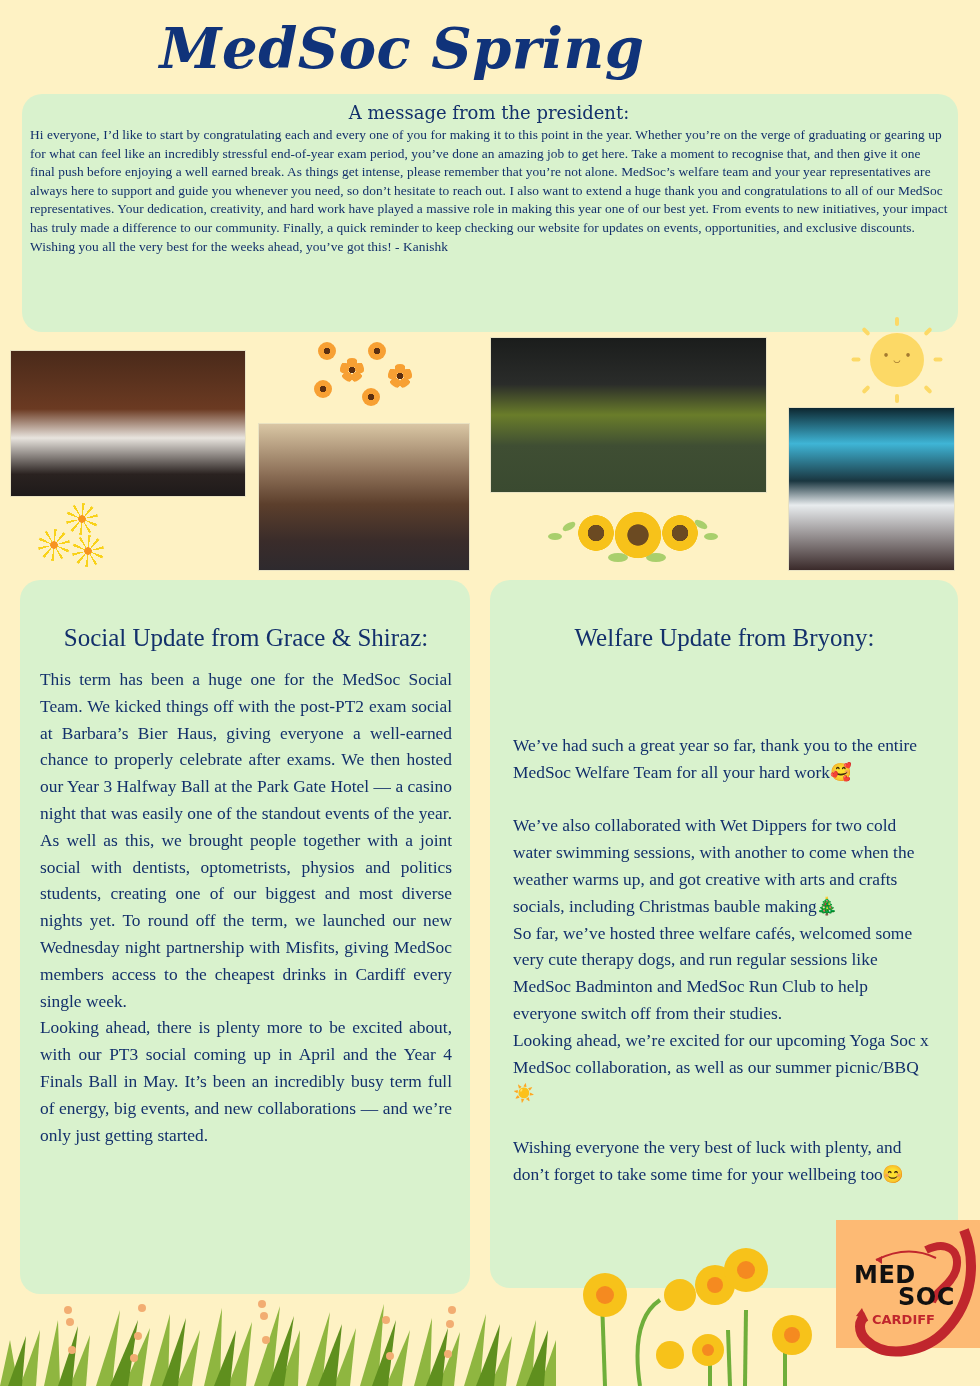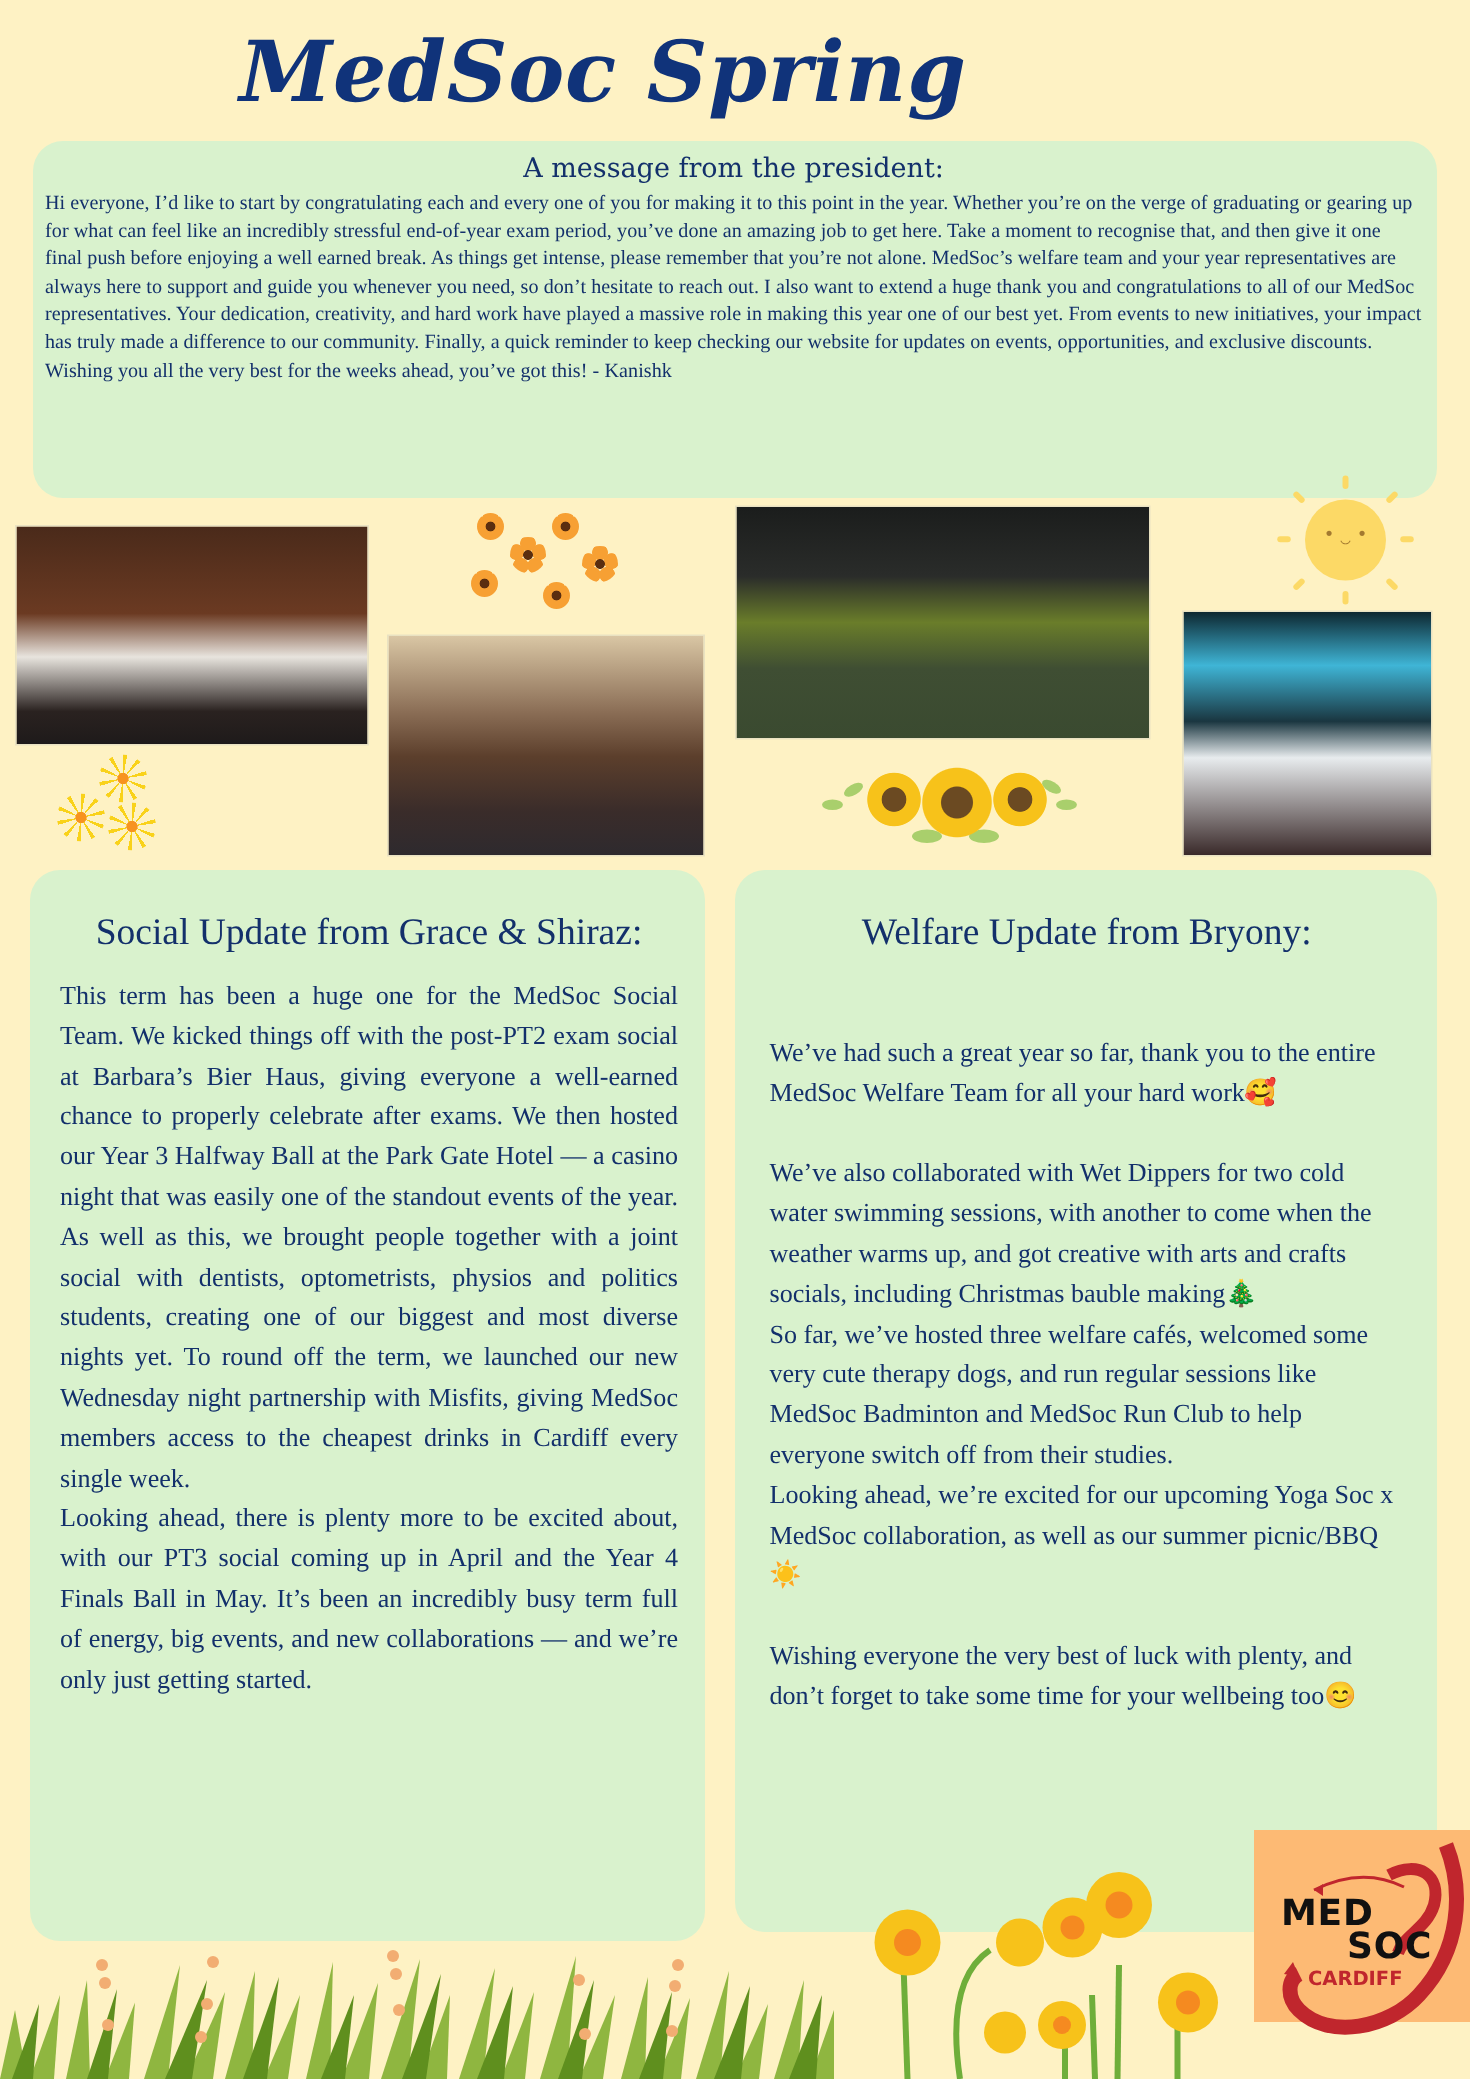--- a/index.html
+++ b/index.html
@@ -54,29 +54,30 @@
   .welfare {
     left: 490px; top: 580px; width: 468px; height: 708px;
     padding: 24px 22px 0 23px;
   }
   .section-title {
     font-weight: normal;
     font-family: "Liberation Serif", serif;
     font-size: 25px;
     line-height: 36px;
     text-align: center;
+    margin-top: 16px;
   }
   .social .section-title { padding: 0 20px; }
   .body-text {
     font-family: "Liberation Serif", serif;
     font-size: 17.4px;
     line-height: 26.8px;
   }
   .social .body-text { text-align: justify; margin-top: 10px; }
-  .welfare .body-text { margin-top: 48px; }
+  .welfare .body-text { margin-top: 76px; }
   .para { display: block; }
   .gap { height: 26.8px; }
 
   .photo {
     position: absolute;
     overflow: hidden;
     border: 1px solid #e9e2c2;
   }
   .photo-ball { left: 10px; top: 350px; width: 236px; height: 147px;
     background: linear-gradient(180deg, #4a2a1a 0%, #6b3a22 40%, #e8e4de 60%, #2a2220 85%, #1e1a1a 100%); }

